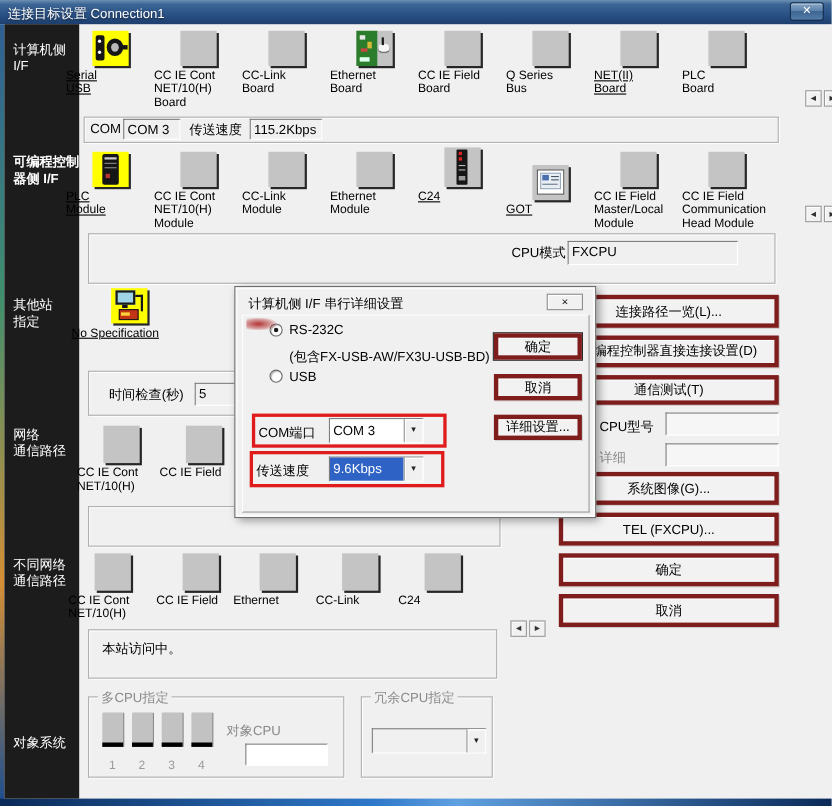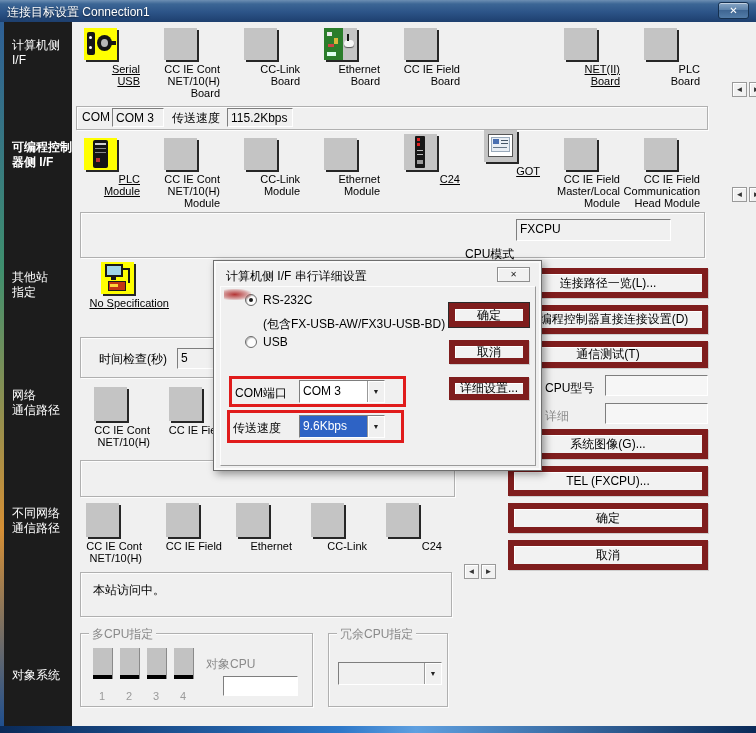--- a/index.html
+++ b/index.html
@@ -21,27 +21,27 @@
 
   
   #sidebar { position:absolute; left:4px; top:22px; width:68px; height:704px; background:#1c1c1c;padding-left:32px; }
   .side-label { position:absolute; left:8px; color:#fff; font-size:12px; line-height:15px; white-space:pre-line; }
 
   
   .groupbox { position:absolute; background:#f0f0f0; border:1px solid #b0b0b0;
     box-shadow:inset 1px 1px 0 #fdfdfd, 1px 1px 0 #fdfdfd; }
   .sunken { position:absolute; background:#f0f0f0; border:1px solid; border-color:#7e7e7e #fff #fff #7e7e7e; padding:2px 3px; overflow:hidden; white-space:nowrap; }
   .sunken.white { background:#fff; }
-  .btn { position:absolute; background:#f2f2f2; border:6px solid #7f1d1d; text-align:center;
+  .btn { position:absolute; background:#f2f2f2; border:4px solid #7f1d1d; text-align:center;
     box-shadow:inset 1px 1px 0 #fff, 1px 1px 0 #cfcfcf; display:flex; align-items:center; justify-content:center; cursor:default; }
   .lbl { position:absolute; white-space:nowrap; }
   .gray { color:#8a8a8a; }
 
   
-  .cell { position:absolute; width:80px; text-align:right; cursor:default; }
+  .cell { position:absolute; width:80px; text-align:left; cursor:default; }
   .ic { position:relative; width:33px; height:32px; margin:0 auto; background:#c4c4c4; box-shadow:2px 2px 0 #262626; }
   .ic.yellow { background:#ffff00; }
   .ic-label { margin-top:3px; font-size:11px; line-height:12px; white-space:pre-line; }
   .u { text-decoration:underline; }
   .g { position:absolute; }
 
   
   .pager { position:absolute; width:32px; height:15px; }
   .pager span { position:absolute; top:0; width:15px; height:15px; background:#f1f1f1; border:1px solid #9a9a9a;
     box-shadow:inset 1px 1px 0 #fff; font-size:8px; line-height:13px; text-align:center; color:#333; }
@@ -141,20 +141,25 @@
       <span class="g art-dark" style="left:23px;top:6px;width:2px;height:7px;"></span>
     </div>
     <div class="ic-label">Ethernet
 Board</div>
   </div>
   <div class="cell" style="left:380px;top:28px;">
     <div class="ic"></div>
     <div class="ic-label">CC IE Field
 Board</div>
   </div>
+  <div class="cell" style="left:460px;top:28px;">
+    <div class="ic"></div>
+    <div class="ic-label">Q Series
+Bus</div>
+  </div>
   <div class="cell" style="left:540px;top:28px;text-decoration:underline;">
     <div class="ic"></div>
     <div class="ic-label">NET(II)
 Board</div>
   </div>
   <div class="cell" style="left:620px;top:28px;">
     <div class="ic"></div>
     <div class="ic-label">PLC
 Board</div>
   </div>
@@ -201,21 +206,21 @@
     <div class="ic" style="height:36px;">
       <span class="g art-dark" style="left:11px;top:2px;width:10px;height:32px;border-radius:1px;"></span>
       <span class="g" style="left:13px;top:4px;width:3px;height:3px;background:#d22;"></span>
       <span class="g" style="left:13px;top:9px;width:3px;height:3px;background:#d22;"></span>
       <span class="g" style="left:13px;top:16px;width:6px;height:1px;background:#bbb;"></span>
       <span class="g" style="left:13px;top:20px;width:6px;height:1px;background:#bbb;"></span>
       <span class="g" style="left:13px;top:26px;width:6px;height:4px;background:#9a9a9a;"></span>
     </div>
     <div class="ic-label u">C24</div>
   </div>
-  <div class="cell" style="left:460px;top:130px;">
+  <div class="cell" style="left:460px;top:150px;">
     <div class="ic">
       <span class="g" style="left:4px;top:4px;width:25px;height:23px;background:#fff;border:1px solid #555;"></span>
       <span class="g" style="left:7px;top:7px;width:19px;height:15px;background:#e9eef4;border:1px solid #9ab;"></span>
       <span class="g" style="left:9px;top:9px;width:6px;height:5px;background:#4a6fb0;"></span>
       <span class="g" style="left:17px;top:10px;width:7px;height:1px;background:#456;"></span>
       <span class="g" style="left:17px;top:13px;width:7px;height:1px;background:#456;"></span>
       <span class="g" style="left:9px;top:17px;width:14px;height:1px;background:#678;"></span>
     </div>
     <div class="ic-label u">GOT</div>
   </div>
@@ -230,21 +235,21 @@
     <div class="ic-label">CC IE Field
 Communication
 Head Module</div>
   </div>
   <div class="pager" style="left:732px;top:187px;">
     <span>◄</span>
     <span>►</span>
   </div>
 
   <div class="groupbox" style="left:80px;top:212px;width:625px;height:46px;">
-    <span class="lbl" style="left:384px;top:9px;margin-top:24px;">CPU模式</span>
+    <span class="lbl" style="left:384px;top:9px;">CPU模式</span>
     <span class="sunken" style="left:435px;top:6px;width:155px;height:22px;">FXCPU</span>
   </div>
 
   <div class="cell" style="left:65px;top:262px;width:104px;">
     <div class="ic yellow">
       <span class="g" style="left:4px;top:2px;width:18px;height:13px;background:#9fd4e8;border:2px solid #1a1a1a;"></span>
       <span class="g art-dark" style="left:10px;top:15px;width:5px;height:3px;"></span>
       <span class="g art-dark" style="left:22px;top:6px;width:7px;height:2px;"></span>
       <span class="g art-dark" style="left:27px;top:6px;width:2px;height:15px;"></span>
       <span class="g" style="left:7px;top:19px;width:18px;height:10px;background:#c23413;border:1px solid #1a1a1a;"></span>

